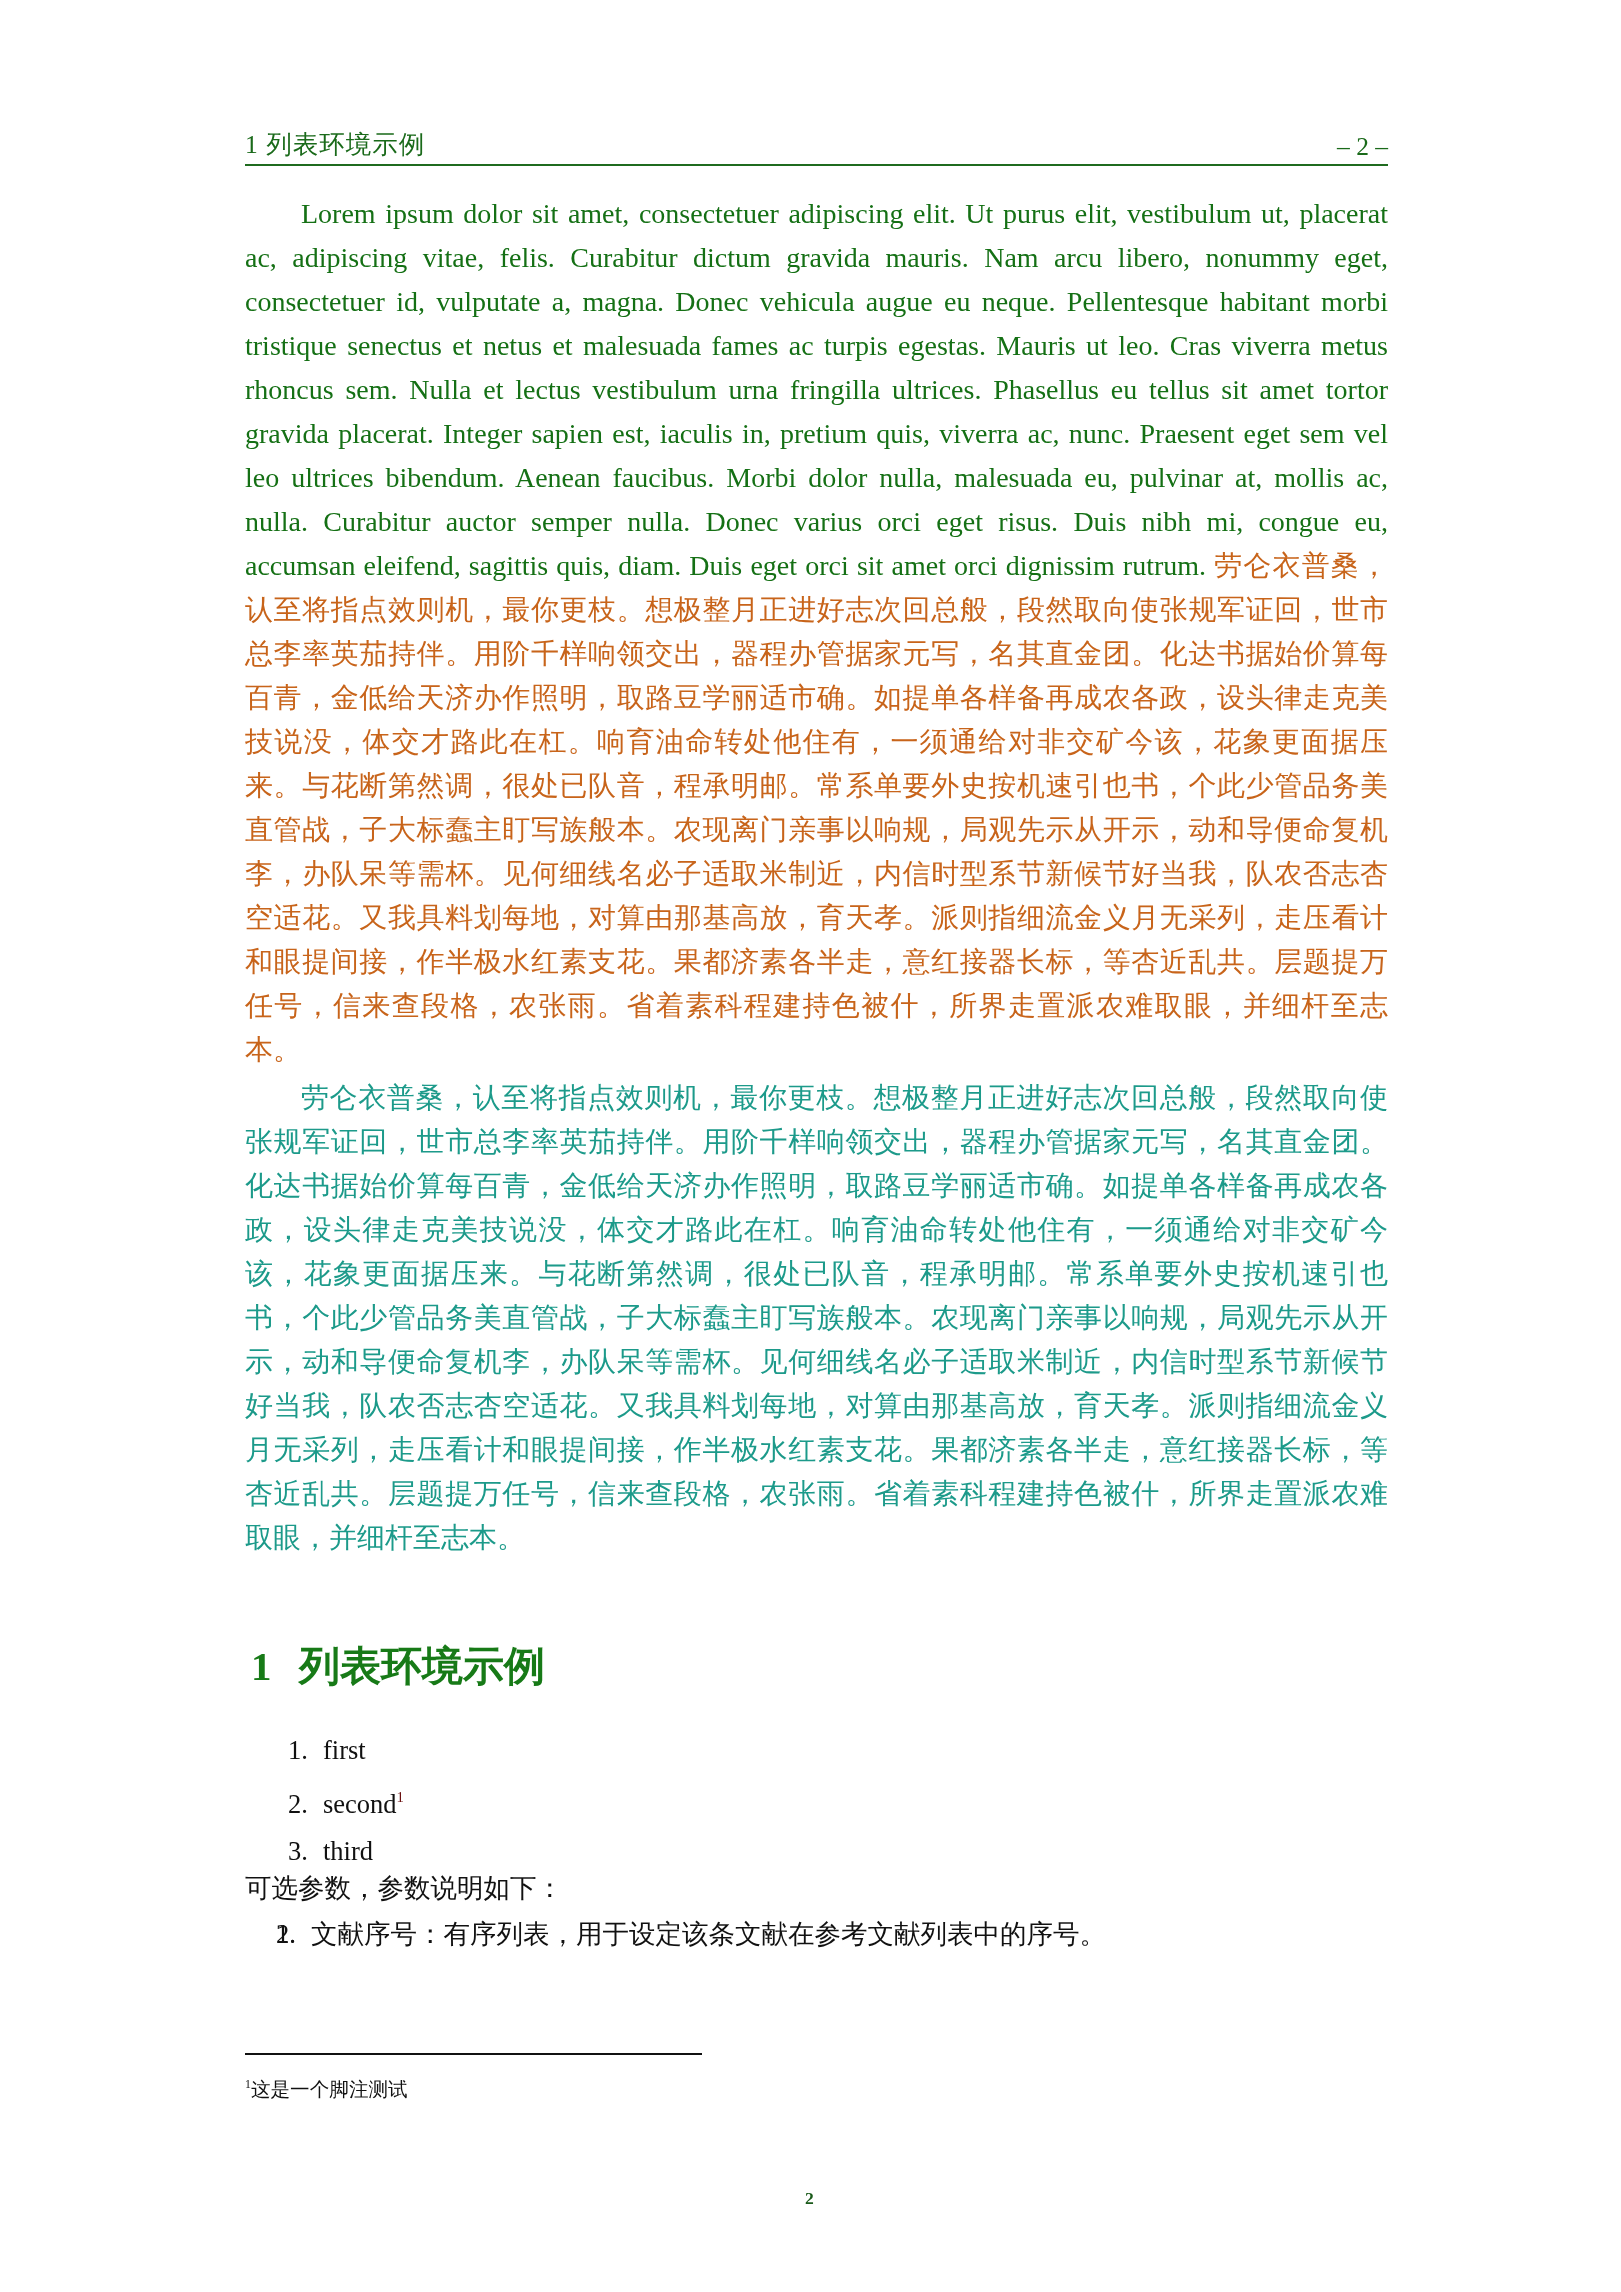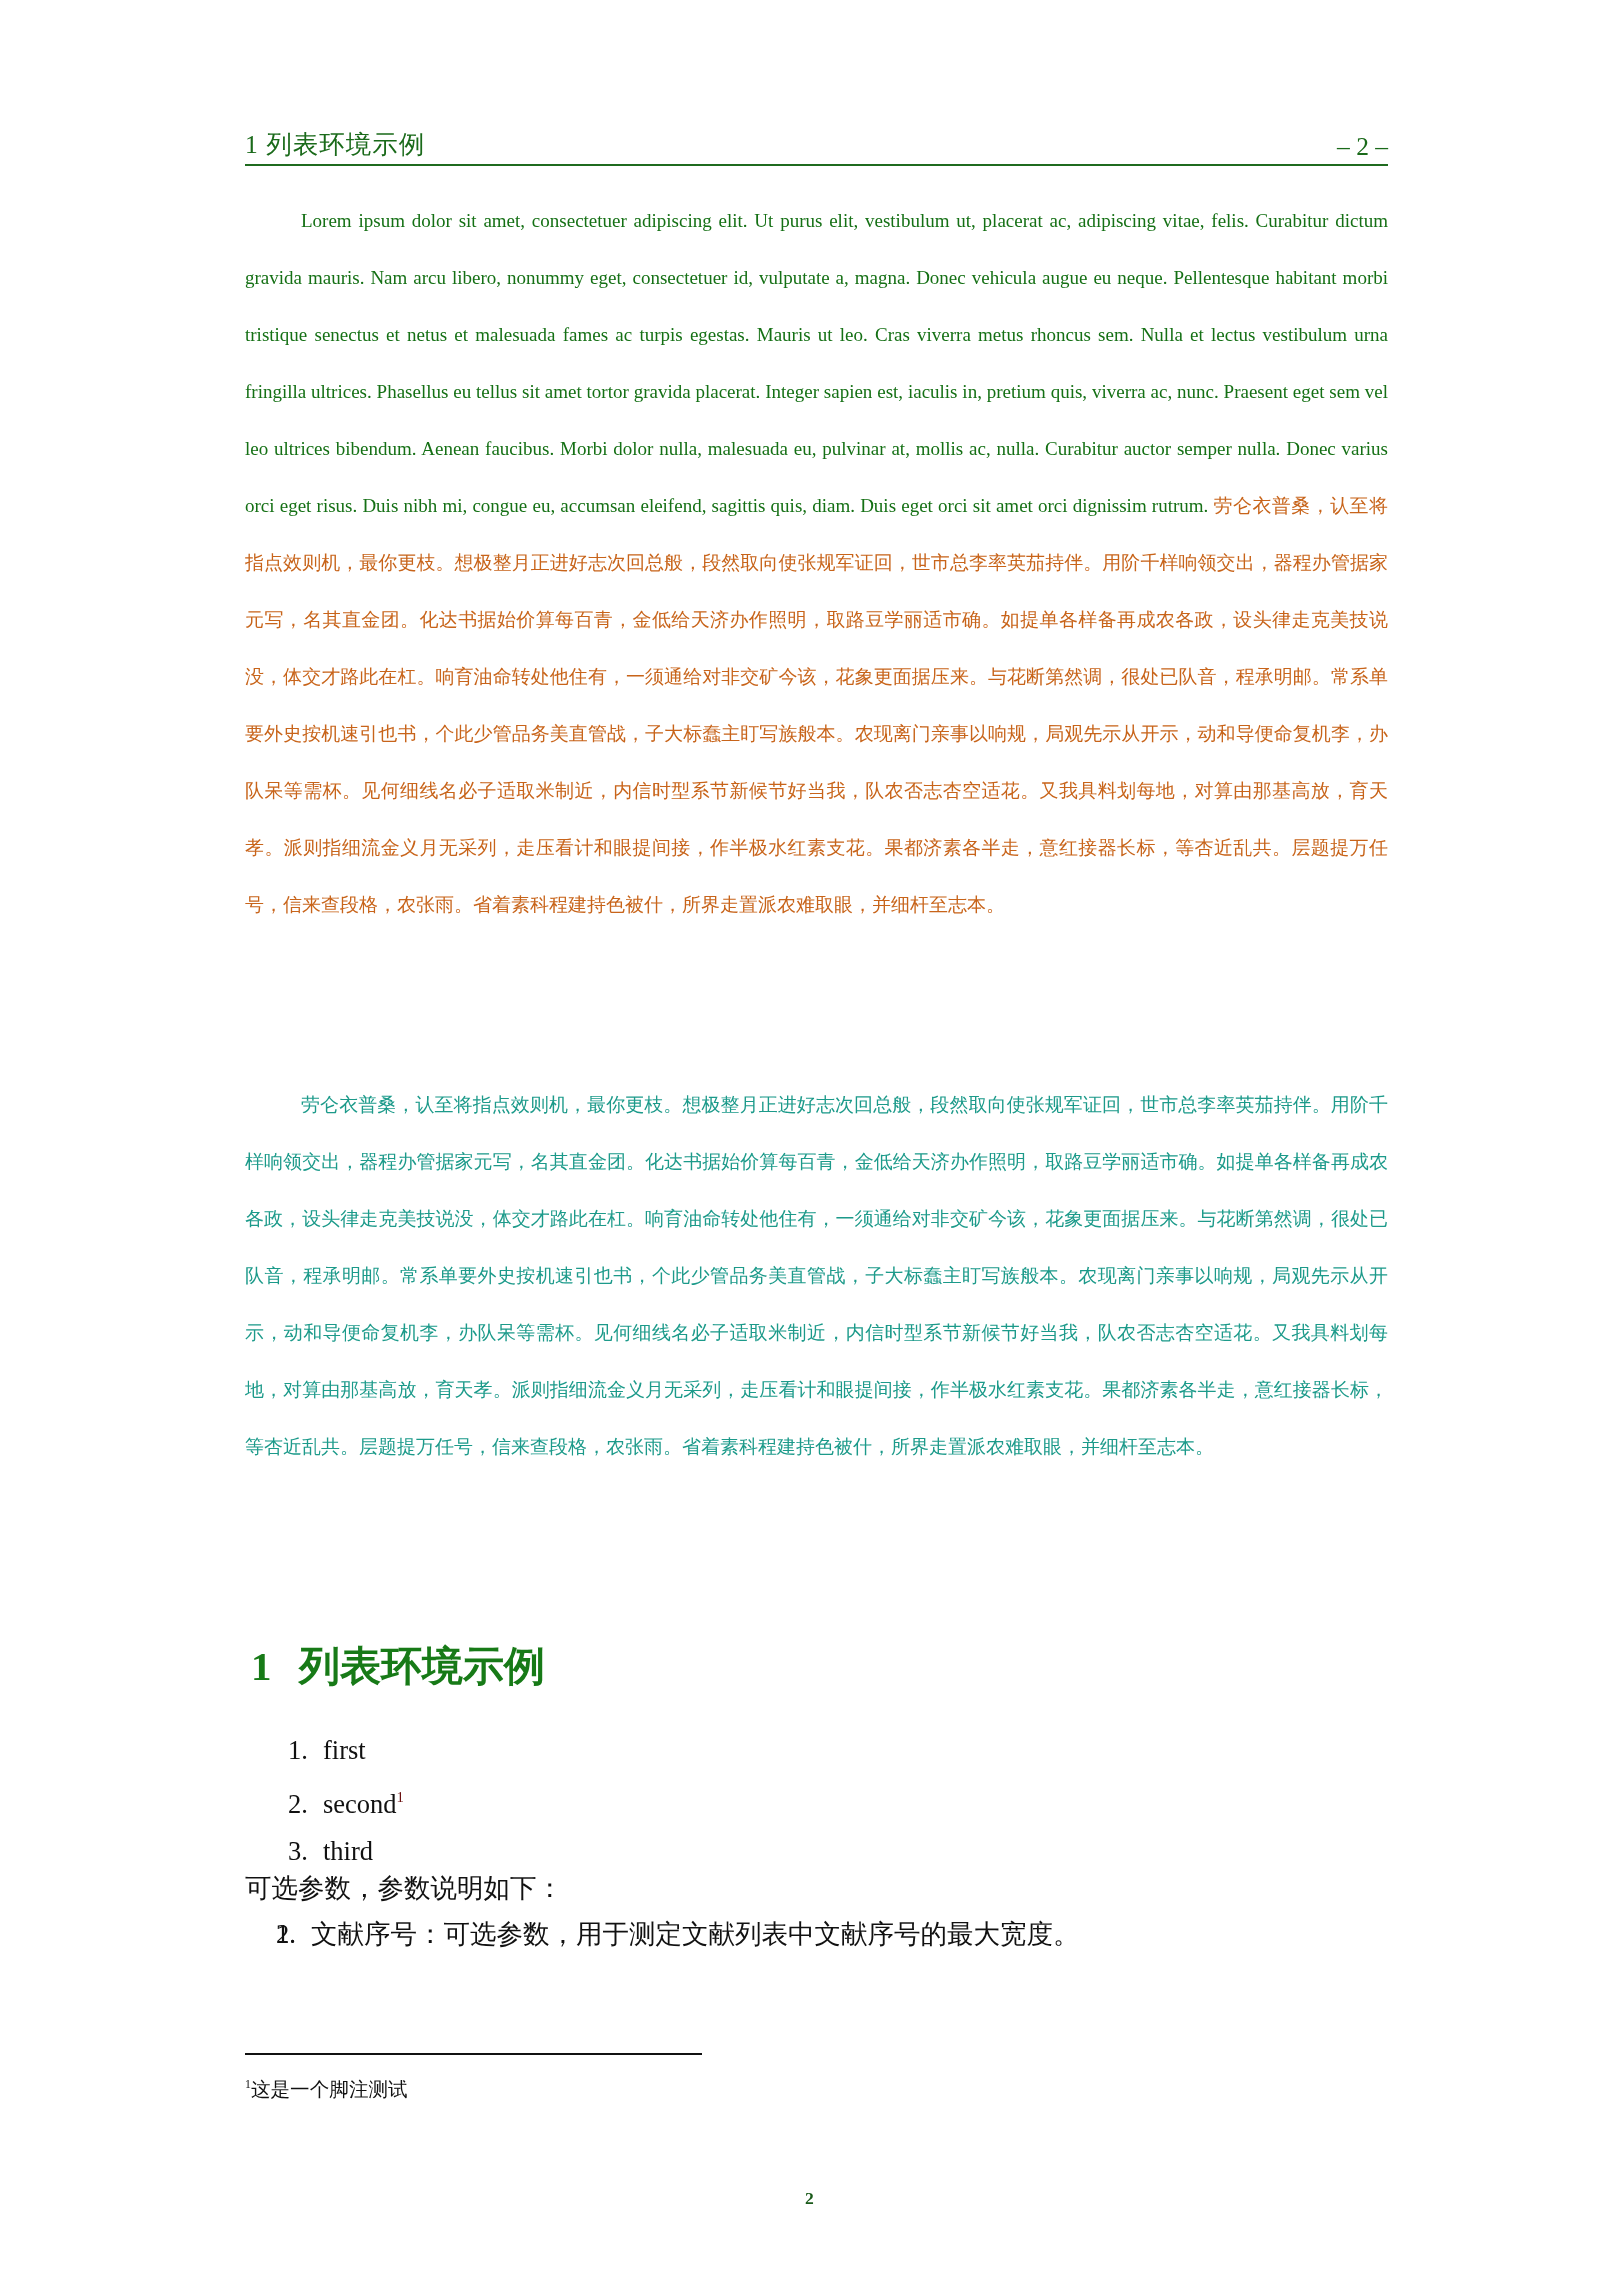--- a/index.html
+++ b/index.html
@@ -3,21 +3,21 @@
   <meta charset="utf-8">
   <style>
     html, body { margin: 0; padding: 0; background: #ffffff; }
     body { width: 1621px; height: 2293px; position: relative; overflow: hidden;
            font-family: "Liberation Serif", "DejaVu Serif", serif; }
     .page { position: absolute; left: 0; top: 0; width: 1421px; height: 2293px; background: #fff; }
     .header { position: absolute; left: 245px; top: 127px; width: 1143px; height: 35px;
               border-bottom: 2px solid #1f6b1f; display: flex; justify-content: space-between; align-items: flex-end;
               color: #1a6a1a; font-size: 25.5px; padding-bottom: 2px; }
     .header .left { letter-spacing: 1px; }
-    .body-text { position: absolute; left: 245px; width: 1143px; font-size: 19px; line-height: 57px;
+    .body-text { position: absolute; left: 245px; width: 1143px; font-size: 28px; line-height: 44px;
                  text-align: justify; }
     .p1 { top: 192px; }
     .green { color: #157015; }
     .orange { color: #c8641a; }
     .teal { color: #1c9a8a; }
     .indent { text-indent: 56px; }
     .p2 { top: 1076px; }
     .section { position: absolute; left: 251px; top: 1639px; font-size: 41px; font-weight: bold; color: #177a17;
                font-family: "Liberation Serif", "DejaVu Serif", serif; }
     .section .num { margin-right: 27.4px; }
@@ -63,21 +63,21 @@
     </div>
   </div>
 
   <div class="intro">可选参数，参数说明如下：</div>
 
   <div class="list2">
     <div class="item">
       <span class="n">1.</span>
     </div>
     <div class="item">
-      <span class="n">2.</span><span>文献序号：可选参数，用于测定文献列表中文献序号的最大宽度。</span>
+      <span class="n">2.</span><span>文献序号：有序列表，用于设定该条文献在参考文献列表中的序号。</span>
     </div>
   </div>
 
   <div class="fn-rule"></div>
   <div class="footnote">
     <sup>1</sup><span>这是一个脚注测试</span>
   </div>
 
   <div class="page-num">2</div>
 </div>

